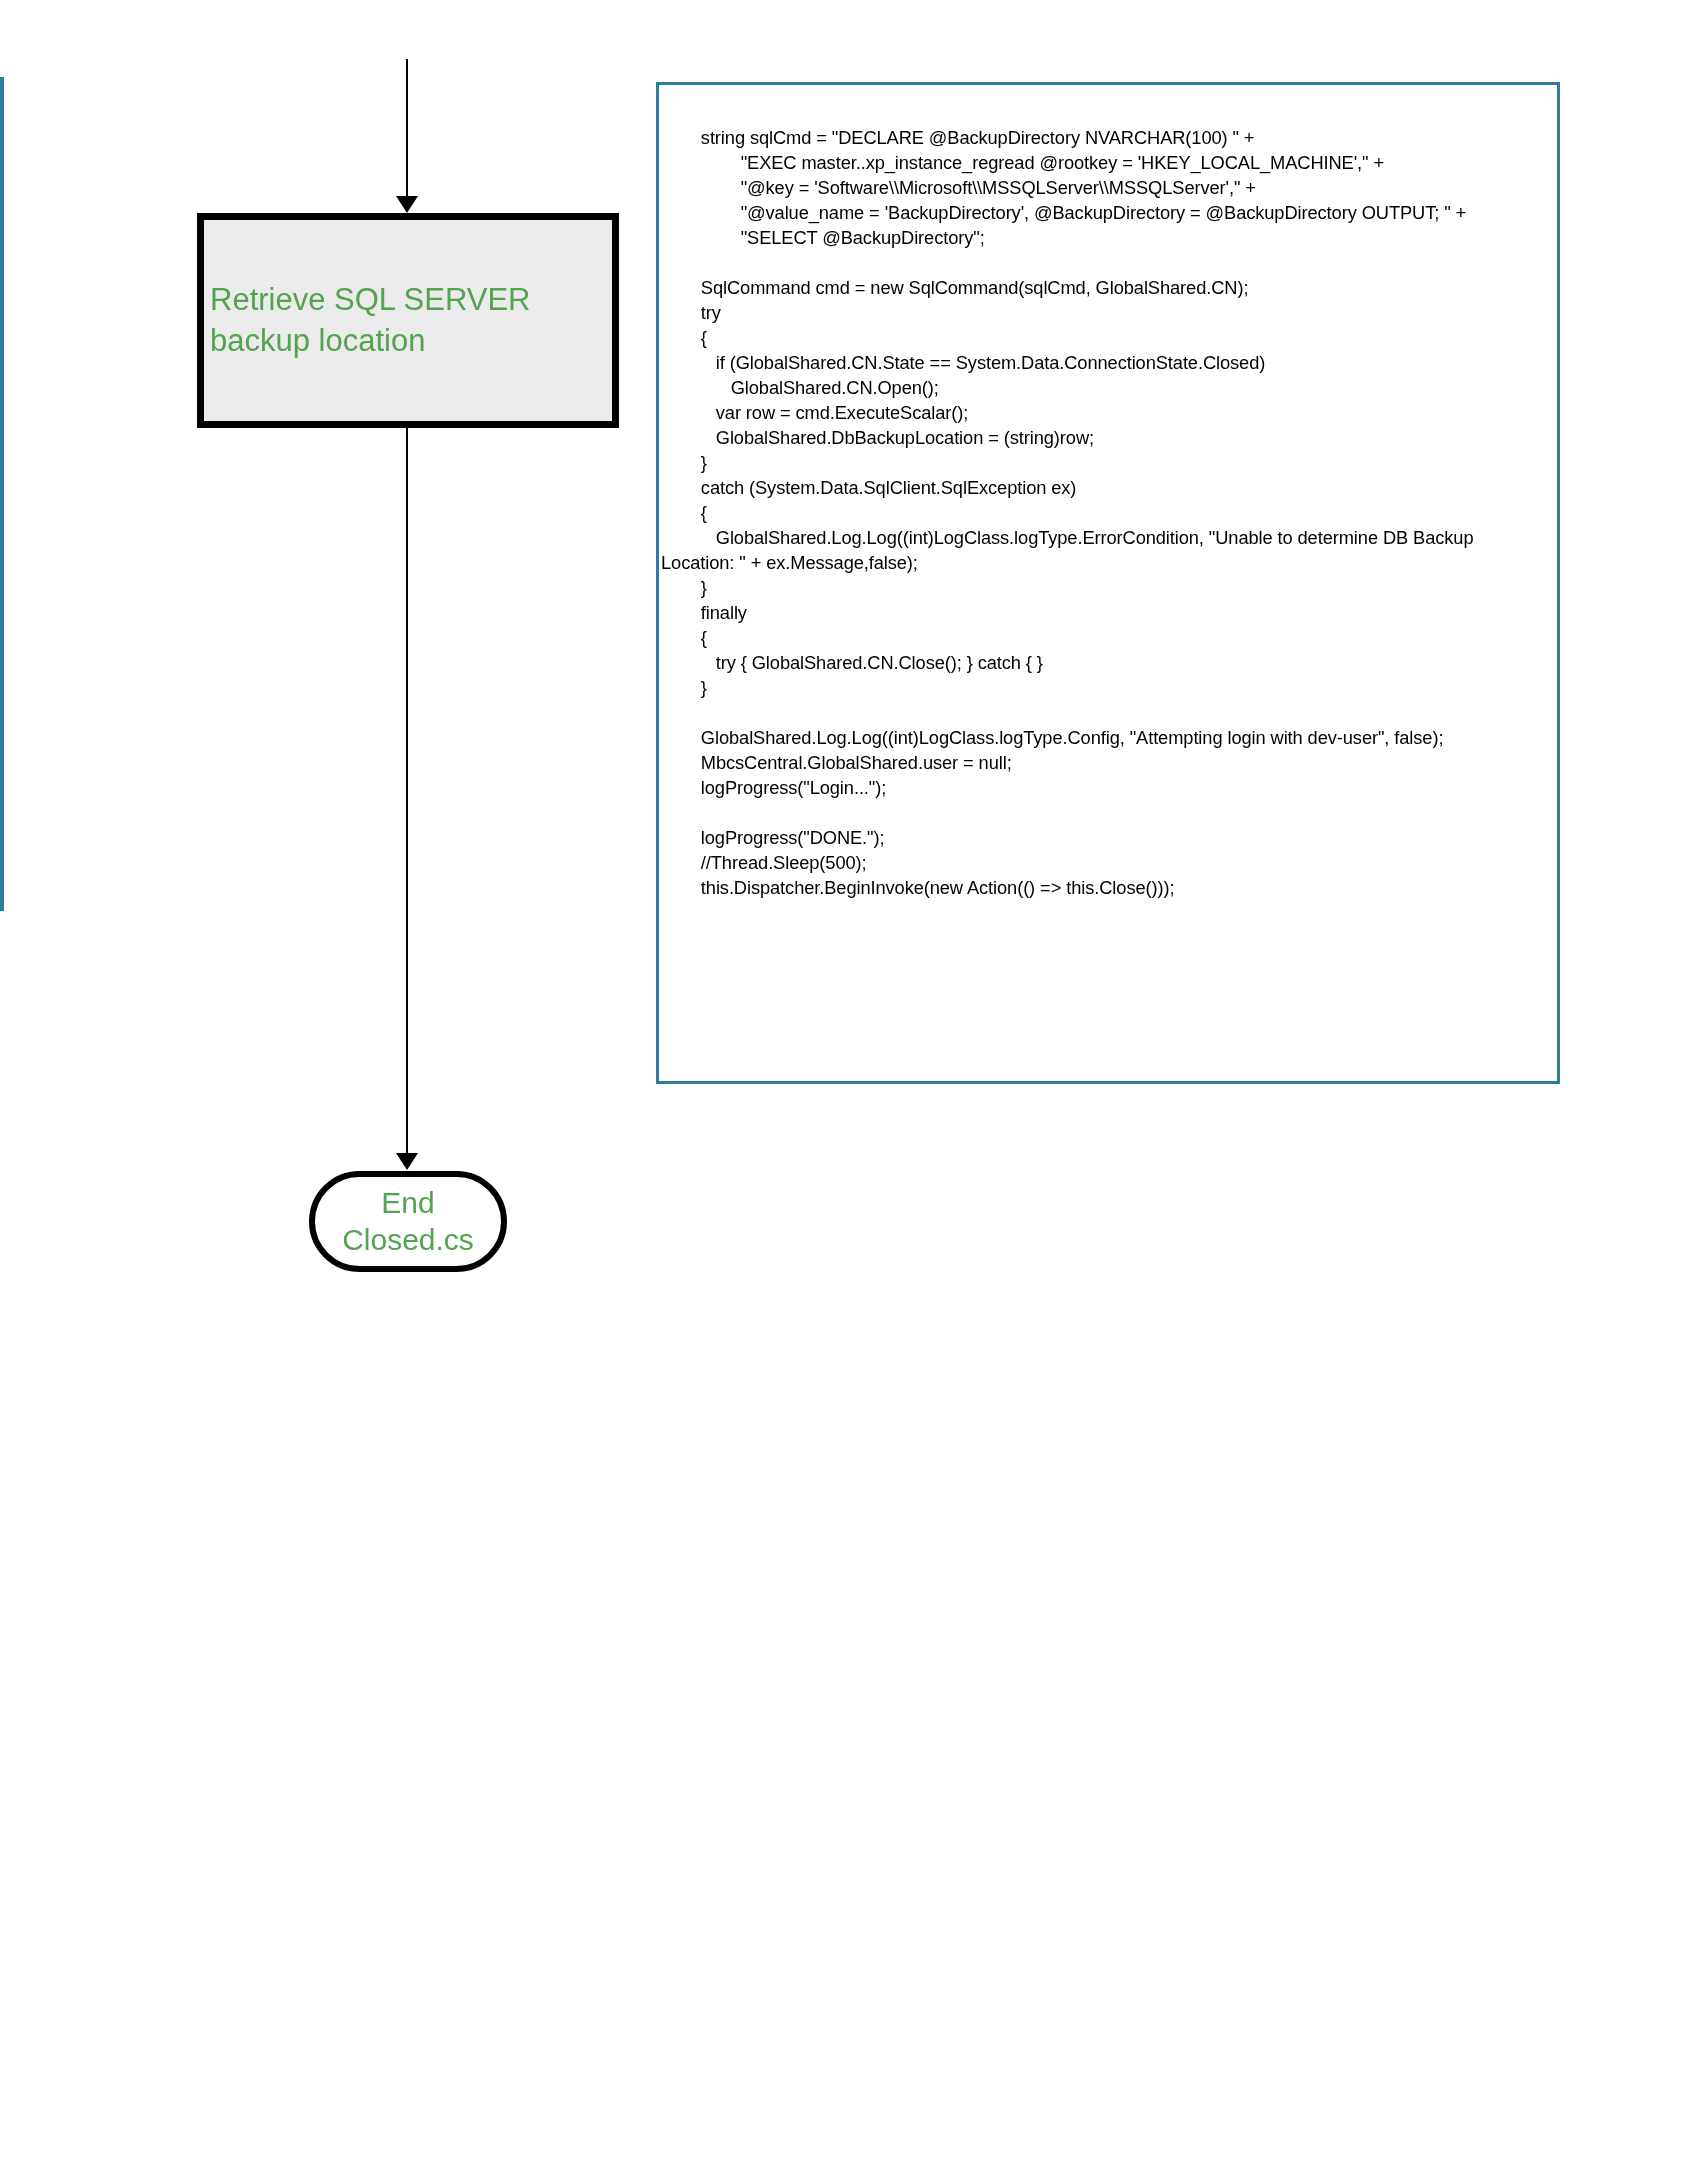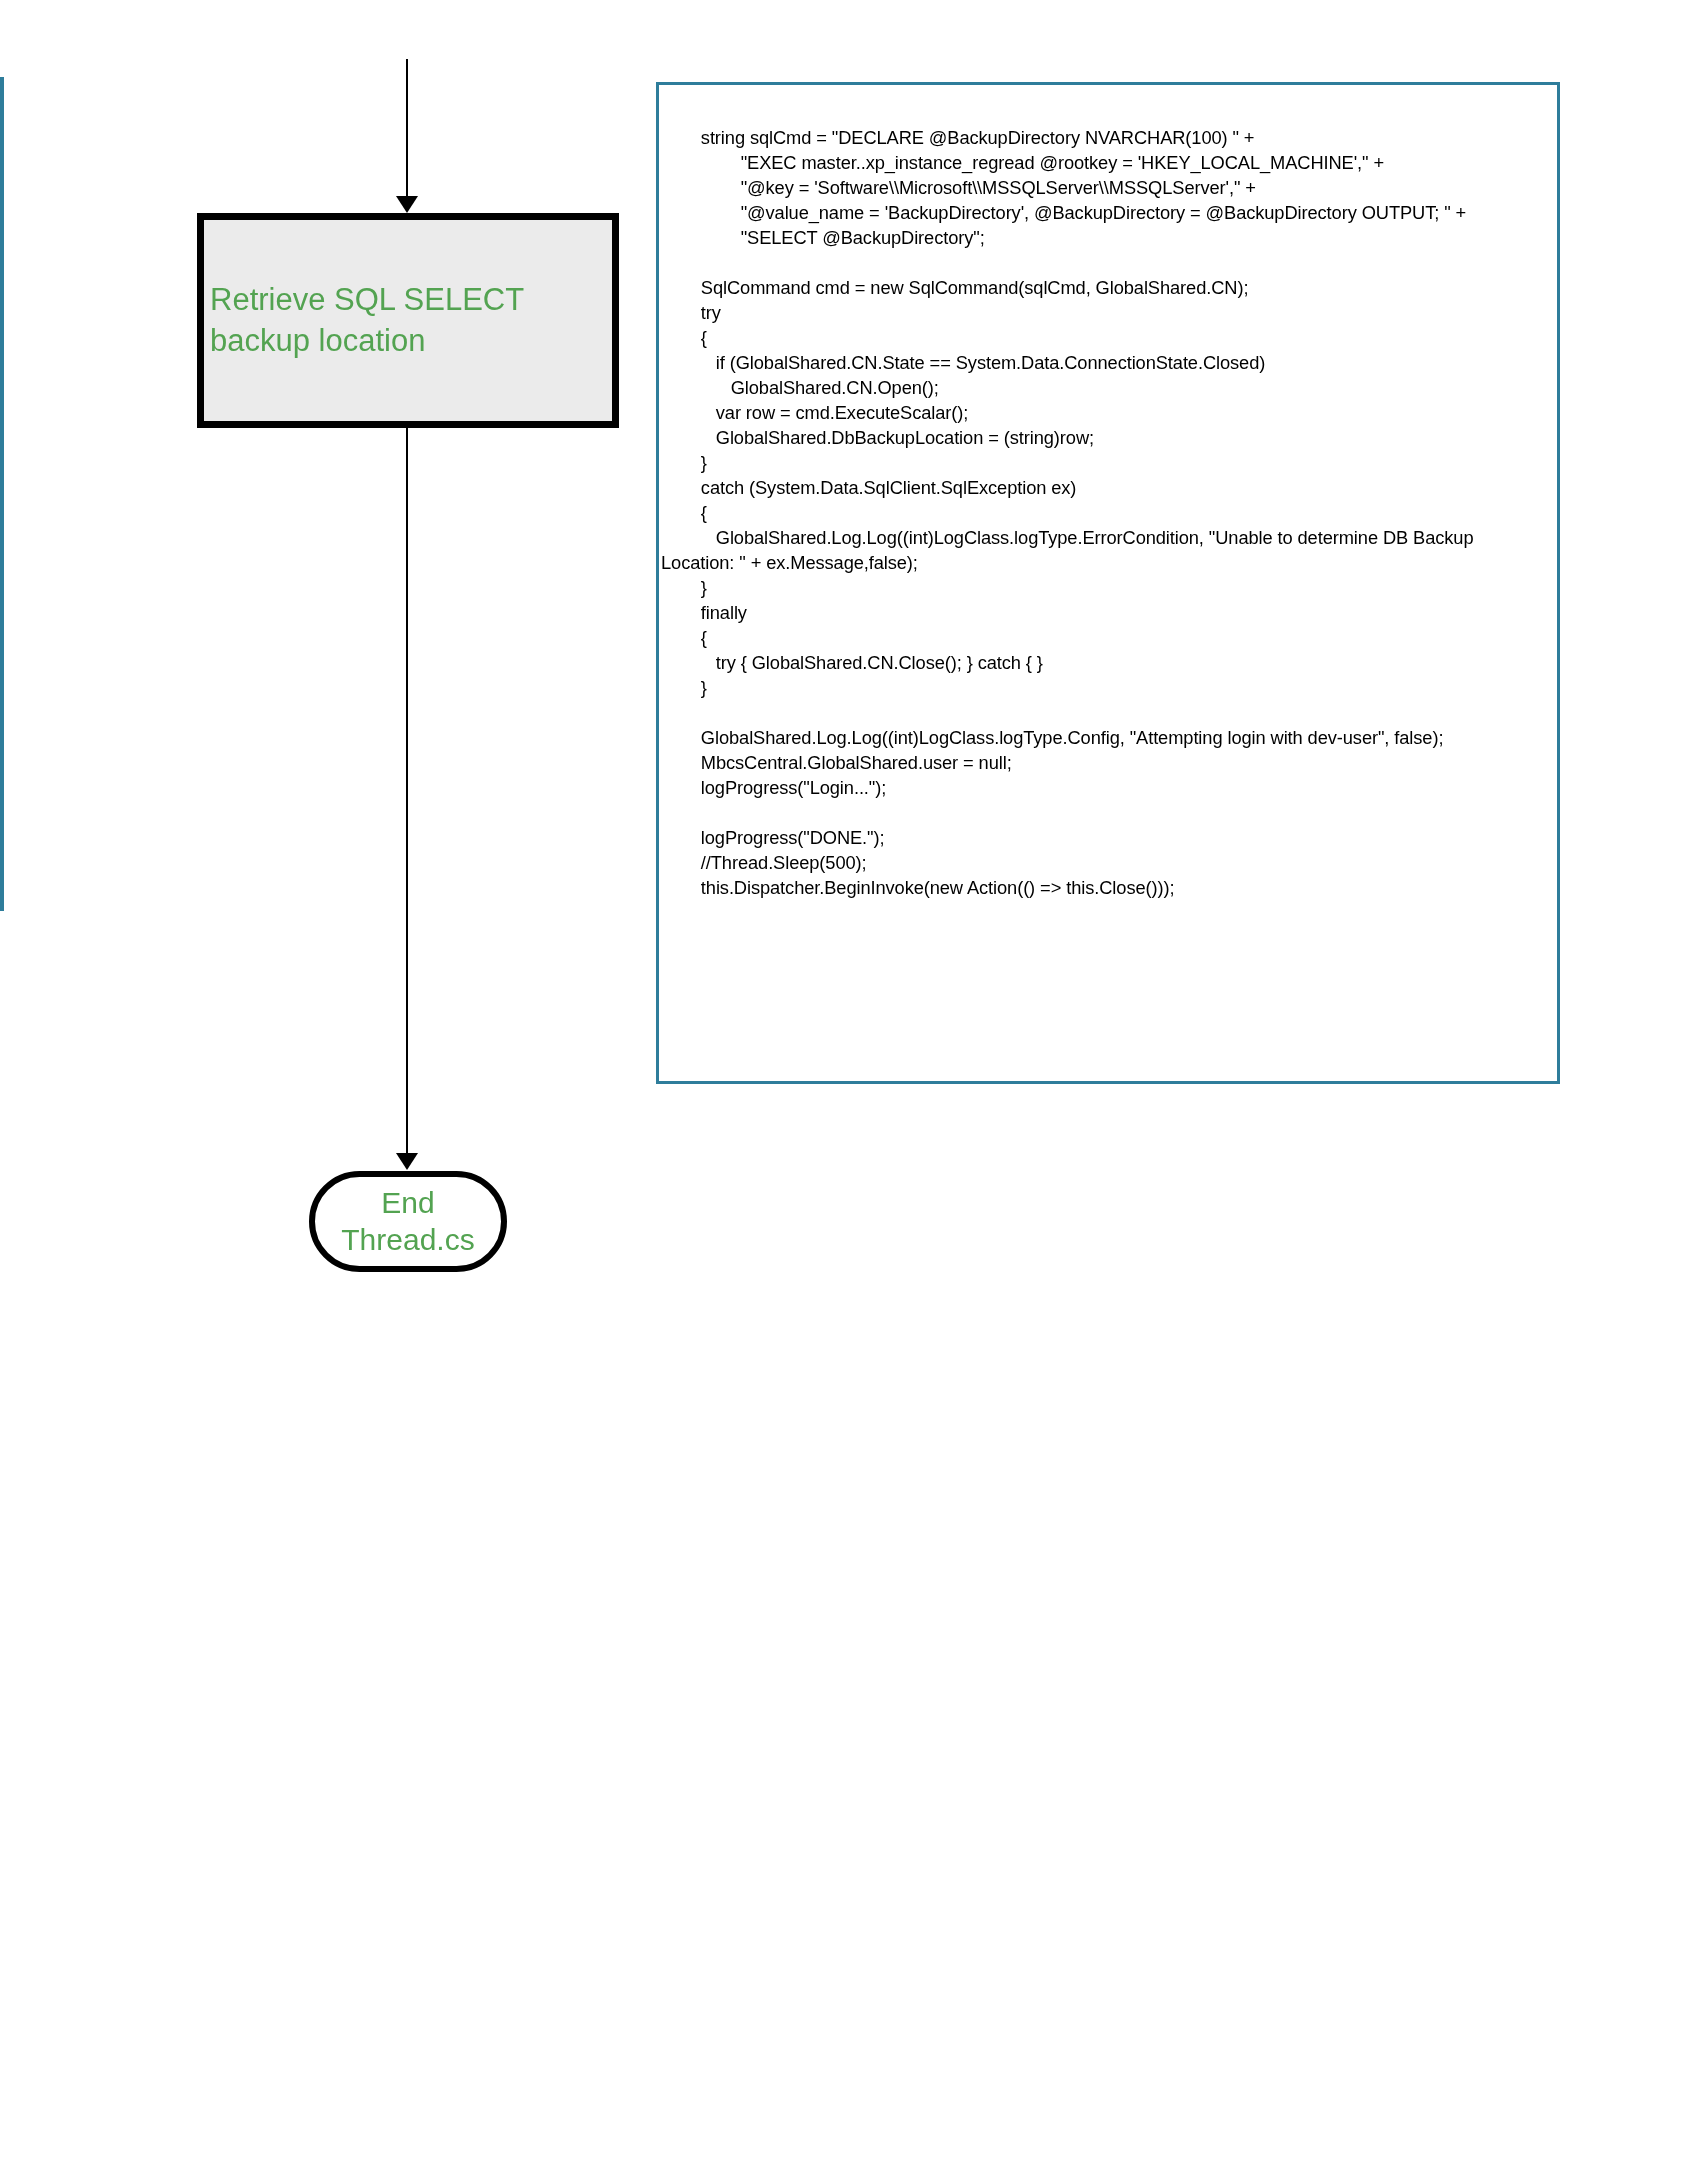--- a/index.html
+++ b/index.html
@@ -110,30 +110,30 @@
 <body>
 
 <div id="page">
 
   <div class="edge-stripe" style="left:0px; top:77px; width:4px; height:834px;"></div>
 
   <div class="connector-line" style="left:406px; top:59px; height:141px;"></div>
   <div class="arrow-head" style="left:396px; top:196px;"></div>
 
   <div class="process-node" style="left:197px; top:213px; width:422px; height:215px;">
-    <span class="process-label">Retrieve SQL SELECT
+    <span class="process-label">Retrieve SQL SERVER
 backup location</span>
   </div>
 
   <div class="connector-line" style="left:406px; top:428px; height:728px;"></div>
   <div class="arrow-head" style="left:396px; top:1153px;"></div>
 
   <div class="terminator-node" style="left:309px; top:1171px; width:198px; height:101px;">
     <span class="terminator-label">End
-Thread.cs</span>
+Closed.cs</span>
   </div>
 
   <div class="code-box" style="left:656px; top:82px; width:904px; height:1002px;">
     <pre class="code-text">        string sqlCmd = "DECLARE @BackupDirectory NVARCHAR(100) " +
                 "EXEC master..xp_instance_regread @rootkey = 'HKEY_LOCAL_MACHINE'," +
                 "@key = 'Software\\Microsoft\\MSSQLServer\\MSSQLServer'," +
                 "@value_name = 'BackupDirectory', @BackupDirectory = @BackupDirectory OUTPUT; " +
                 "SELECT @BackupDirectory";
 
         SqlCommand cmd = new SqlCommand(sqlCmd, GlobalShared.CN);

